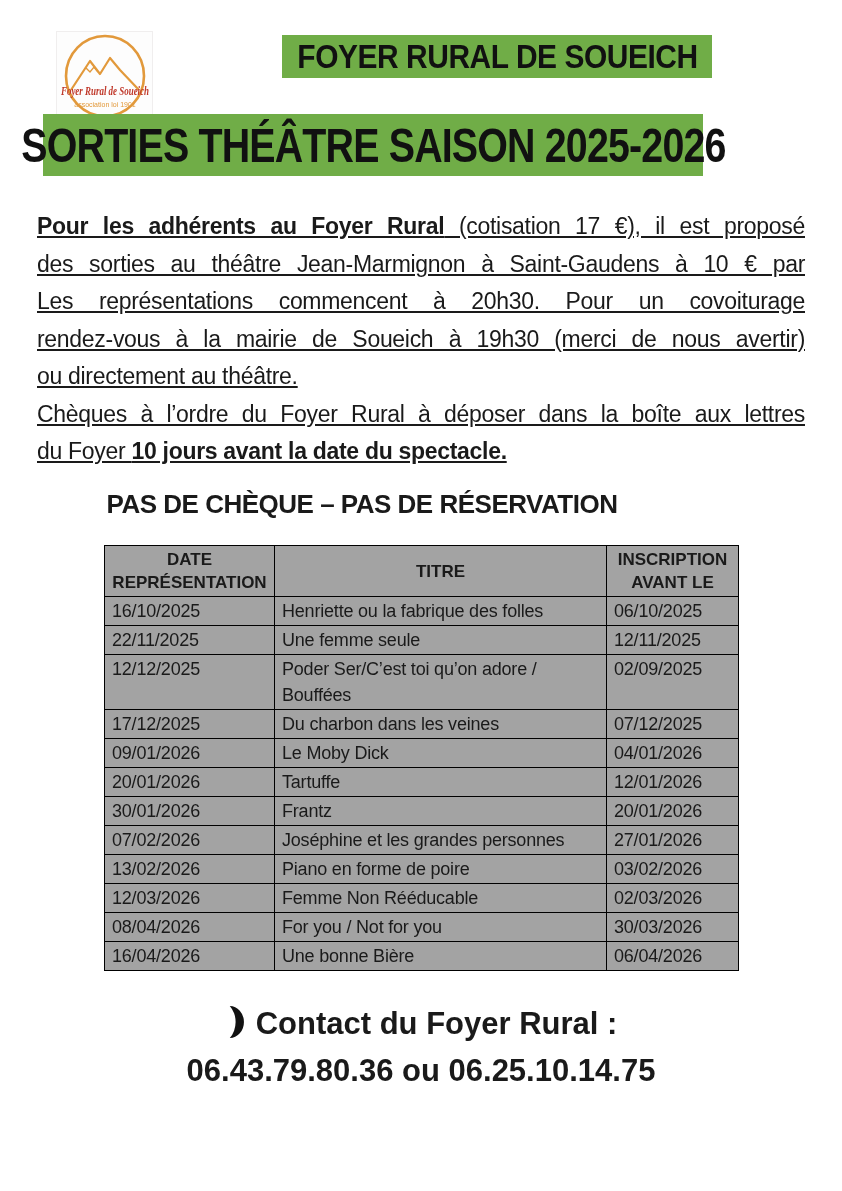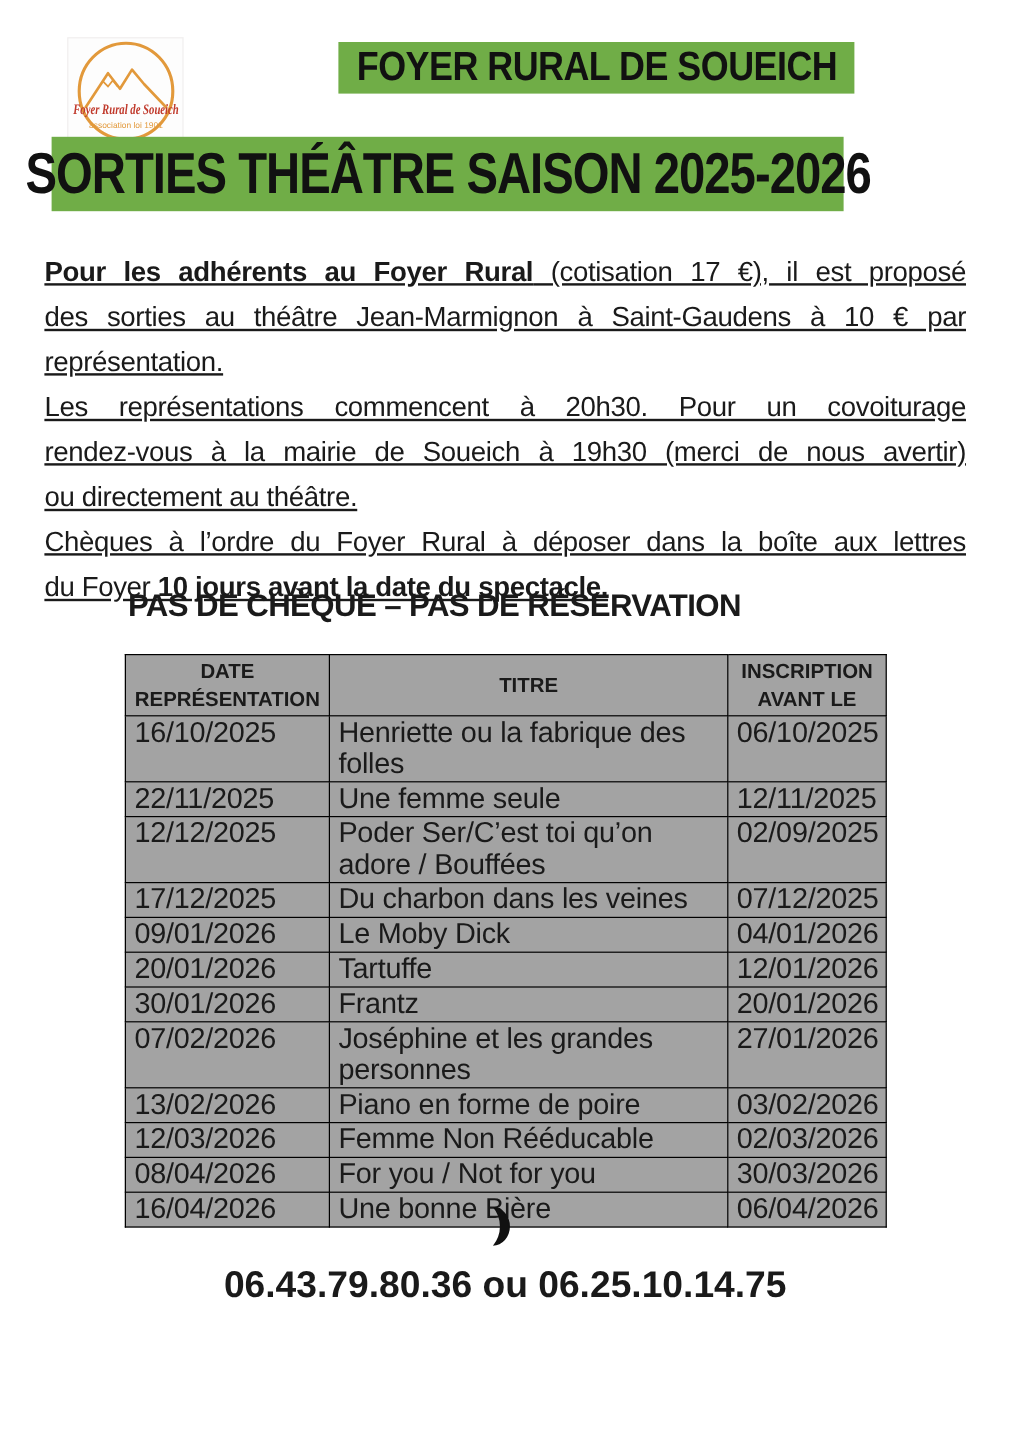--- a/index.html
+++ b/index.html
@@ -92,21 +92,21 @@
   }
   table.schedule th {
     font-size: 17px;
     font-weight: bold;
     text-align: center;
     vertical-align: middle;
     line-height: 23px;
     padding: 2px 3px;
   }
   table.schedule td {
-    font-size: 24px;
+    font-size: 18px;
     letter-spacing: -0.2px;
     line-height: 26px;
     padding: 1px 7px;
     vertical-align: top;
     text-align: left;
   }
 
   
   .contact {
     position: absolute;
@@ -142,21 +142,20 @@
     <span class="bar-text">FOYER RURAL DE SOUEICH</span>
   </div>
 
   <div class="banner-bar">
     <span class="bar-text">SORTIES THÉÂTRE SAISON 2025-2026</span>
   </div>
 
   <div class="intro">
     <div class="iline j"><b>Pour les adhérents au Foyer Rural</b><span> (cotisation 17 €), il est proposé</span></div>
     <div class="iline j"><span>des sorties au théâtre Jean-Marmignon à Saint-Gaudens à 10 € par</span></div>
-    <div class="iline"><span>représentation.</span></div>
     <div class="iline j"><span>Les représentations commencent à 20h30. Pour un covoiturage</span></div>
     <div class="iline j"><span>rendez-vous à la mairie de Soueich à 19h30 (merci de nous avertir)</span></div>
     <div class="iline"><span>ou directement au théâtre.</span></div>
     <div class="iline j"><span>Chèques à l’ordre du Foyer Rural à déposer dans la boîte aux lettres</span></div>
     <div class="iline"><span>du Foyer </span><b>10 jours avant la date du spectacle.</b></div>
   </div>
 
   <div class="notice">PAS DE CHÈQUE – PAS DE RÉSERVATION</div>
 
   <div class="tbl-wrap">
@@ -234,17 +233,17 @@
             <td>Une bonne Bière</td>
             <td>06/04/2026</td>
           </tr>
       </tbody>
     </table>
   </div>
 
   <div class="contact">
     <div><svg class="phone-icon-svg" viewBox="0 0 20 36">
           <path d="M5 1 A15 17 0 0 1 5 35 A21 24 0 0 0 5 1 Z" fill="#111"></path>
-        </svg></div>
+        </svg><span>Contact du Foyer Rural :</span></div>
     <div>06.43.79.80.36 ou 06.25.10.14.75</div>
   </div>
 
 </div>
 
 </body></html>

